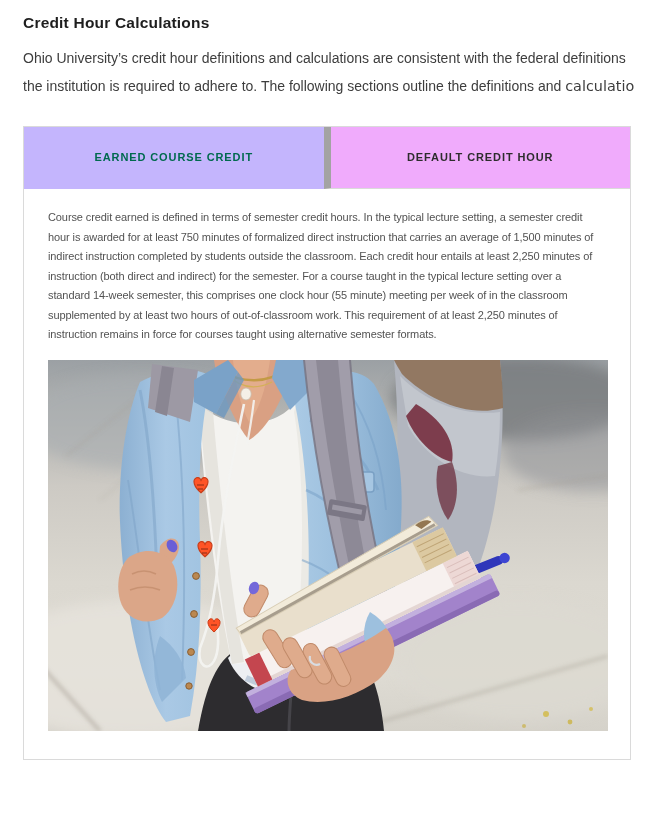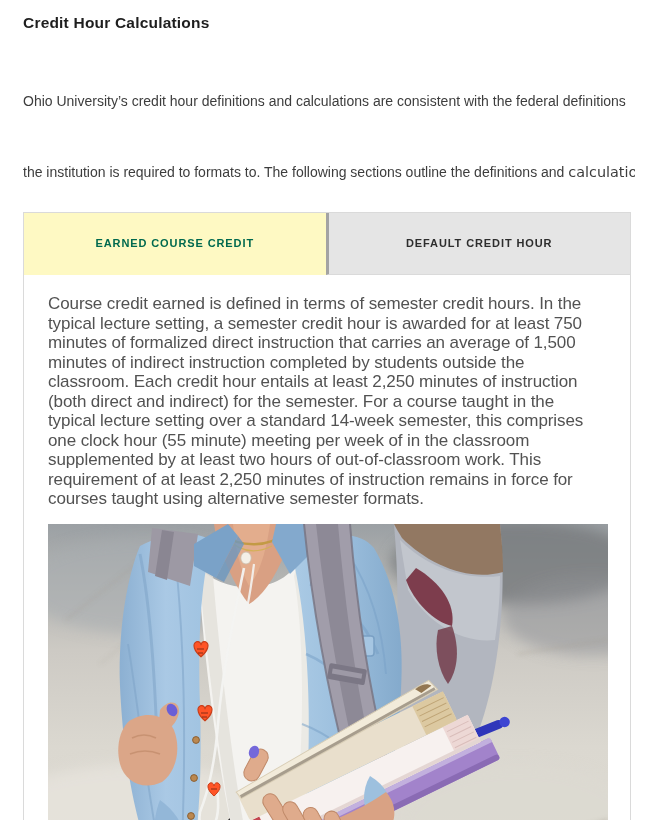--- a/index.html
+++ b/index.html
@@ -9,60 +9,60 @@
 
   .page-title {
     margin:14px 23px 12px;
     font-size:15.5px; font-weight:700; color:#1e1e1e; letter-spacing:.2px;
   }
   .intro {
     margin:13px 10px 0 23px;
     font-size:14px; line-height:27.5px; color:#3d3d3d;
     overflow:hidden;
   }
-  .intro .line { display:block; white-space:nowrap;margin-top:43px; }
+  .intro .line { display:block; white-space:nowrap; }
   .alt-font { font-family:"DejaVu Sans", sans-serif; font-size:14.4px; }
 
   .tab-widget {
     margin:26px 0 0 23px;
     width:608px;
     border:1px solid #dadada;
     background:#fff;
   }
   .tab-row { display:flex; }
   .tab {
     flex:1 1 0; height:62px;
     display:flex; align-items:center; justify-content:center; text-align:center;
-    background:#e5e5e5;
-    border:none; border-bottom:1px solid #dadada; border-left:3px solid #a3a3a3;
+    background:#f0abfc;
+    border:none; border-bottom:1px solid #dadada; border-left:7px solid #a3a3a3;
     font-family:"Liberation Sans", sans-serif;
     font-size:11px; font-weight:700; letter-spacing:.9px; line-height:1.75;
     text-transform:uppercase; color:#2d2d2d;
     padding:6px 14px; cursor:pointer;
   }
   .tab:first-child { border-left:none; }
-  .tab.active { background:#fef9c3; border-bottom-color:transparent; color:#00694E; }
+  .tab.active { background:#c4b5fd; border-bottom-color:transparent; color:#00694E; }
 
   .tab-panel { padding:19px 24px 28px; }
   .panel-text {
-    font-size:17px; line-height:19.5px; letter-spacing:-0.1px; color:#525252;
+    font-size:11px; line-height:19.5px; letter-spacing:-0.1px; color:#525252;
   }
   figure.photo { margin:15px 0 0; width:560px; height:371px; }
   figure.photo svg { display:block; }
 </style>
 </head>
 <body>
 
 <main class="page">
 
   <h1 class="page-title">Credit Hour Calculations</h1>
 
   <p class="intro">
     <span class="line">Ohio University’s credit hour definitions and calculations are consistent with the federal definitions</span>
-    <span class="line"><span>the institution is required to formats to. The following sections outline the definitions and </span><span class="alt-font">calculations</span></span>
+    <span class="line"><span>the institution is required to adhere to. The following sections outline the definitions and </span><span class="alt-font">calculations</span></span>
   </p>
 
   <section class="tab-widget">
     <div class="tab-row">
       <button class="tab active">Earned Course Credit</button>
       <button class="tab">Default Credit Hour</button>
     </div>
 
     <div class="tab-panel">
       <p class="panel-text">Course credit earned is defined in terms of semester credit hours. In the typical lecture setting, a semester credit hour is awarded for at least 750 minutes of formalized direct instruction that carries an average of 1,500 minutes of indirect instruction completed by students outside the classroom. Each credit hour entails at least 2,250 minutes of instruction (both direct and indirect) for the semester. For a course taught in the typical lecture setting over a standard 14-week semester, this comprises one clock hour (55 minute) meeting per week of in the classroom supplemented by at least two hours of out-of-classroom work. This requirement of at least 2,250 minutes of instruction remains in force for courses taught using alternative semester formats.</p>

